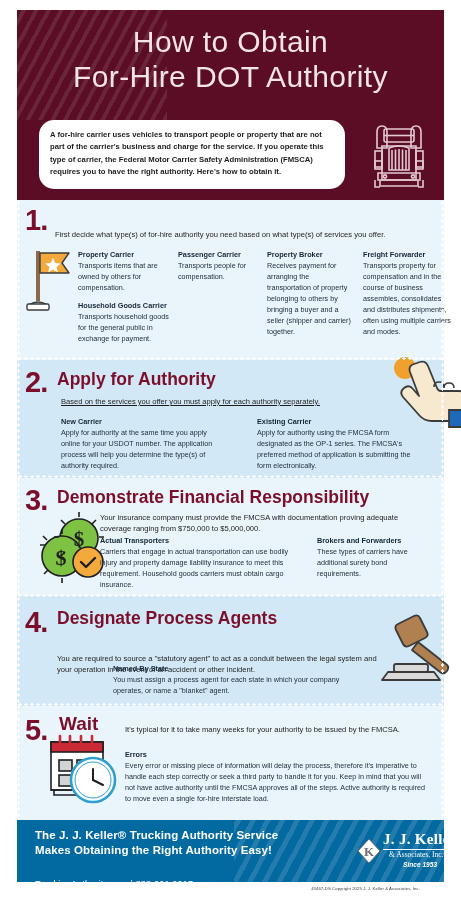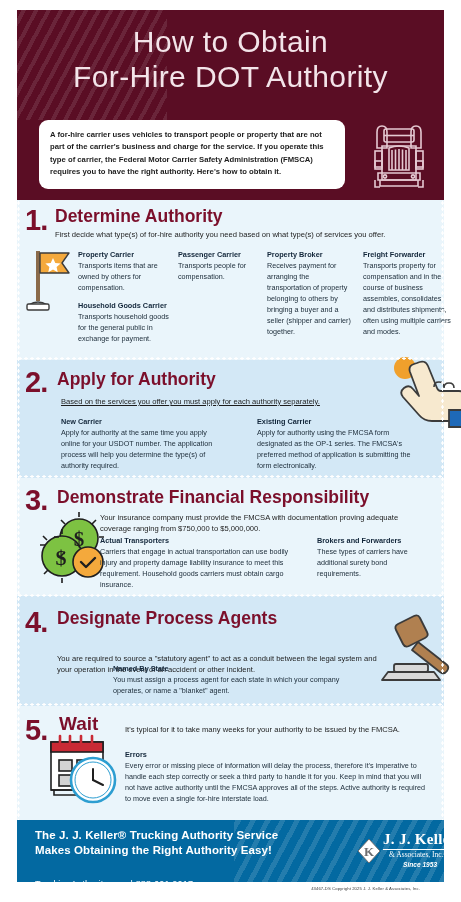--- a/index.html
+++ b/index.html
@@ -30,21 +30,21 @@
     color:#f3e4e9;
     font-weight:300;
     line-height:1.18;
     letter-spacing:.4px;
   }
   .header-title .l1 { display:block; font-size:30px; }
   .header-title .l2 { display:block; font-size:30px; }
 
   .intro-card {
     position:absolute; left:22px; top:110px; width:306px;
-    background:#ffffff; border-radius:9px;
+    background:#ffffff; border-radius:15px;
     padding:9px 11px 10px 11px;
     font-size:7.7px; line-height:1.62; font-weight:bold; color:#1d1d1d;
   }
 
   .truck-icon { position:absolute; left:352px; top:108px; width:60px; height:74px; }
 
   
   .section { position:absolute; left:17px; width:427px; }
   .sec-lightblue { background:#d3e8f6; }
   .sec-palest    { background:#eaf5fb; }
@@ -140,21 +140,20 @@
         <circle cx="44" cy="58.5" r="1.6"></circle>
         <path d="M11 62 v6 h38 v-6"></path>
         <path d="M6 62 v7 h5"></path>
         <path d="M54 62 v7 h-5"></path>
       </g>
     </svg>
   </div>
 
   <div class="section sec-palest" style="top:200px;height:160px;">
     <div class="num" style="left:8px;  top:6px;">1.</div>
-    <div class="sec-head" style="left:38px; top:8px;">Determine Authority</div>
     <div class="lead" style="left:38px; top:29px; width:360px;">First decide what type(s) of for-hire authority you need based on what type(s) of services you offer.</div>
 
     <svg style="position:absolute;left:6px;top:47px;width:52px;height:68px;" viewBox="0 0 52 68">
       <rect x="13" y="4" width="4" height="50" fill="#8a6a4a"></rect>
       <path d="M17 6 h29 l-7 10 l7 10 h-29 z" fill="#f4a93c" stroke="#3b3b3b" stroke-width="1.4" stroke-linejoin="round"></path>
       <path d="M30 11 l2.3 4.9 l5.3.6 l-4 3.6 l1.1 5.2 l-4.7-2.7 l-4.7 2.7 l1.1-5.2 l-4-3.6 l5.3-.6 z" fill="#ffffff"></path>
       <path d="M6 58 q9-6 18 0" fill="none" stroke="#3b3b3b" stroke-width="1.6"></path>
       <rect x="4" y="57" width="22" height="6" rx="1.5" fill="#ffffff" stroke="#3b3b3b" stroke-width="1.4"></rect>
     </svg>
 

